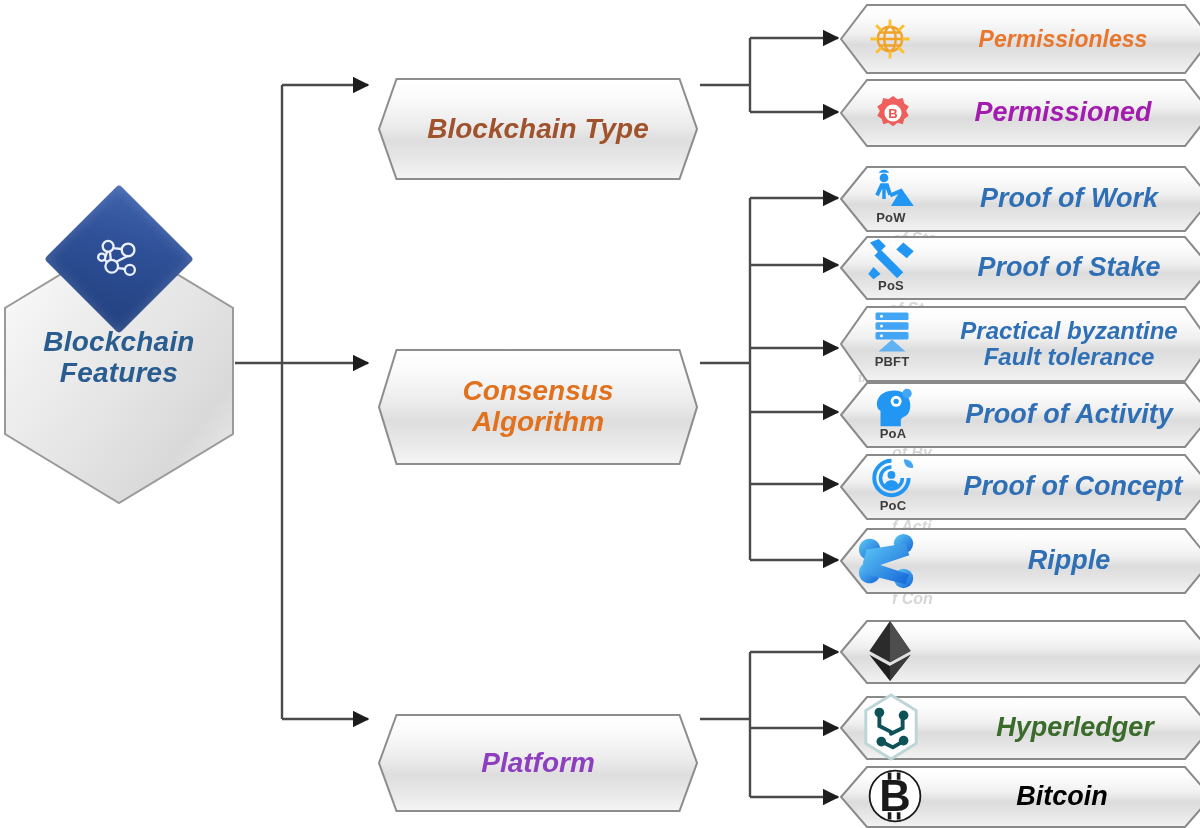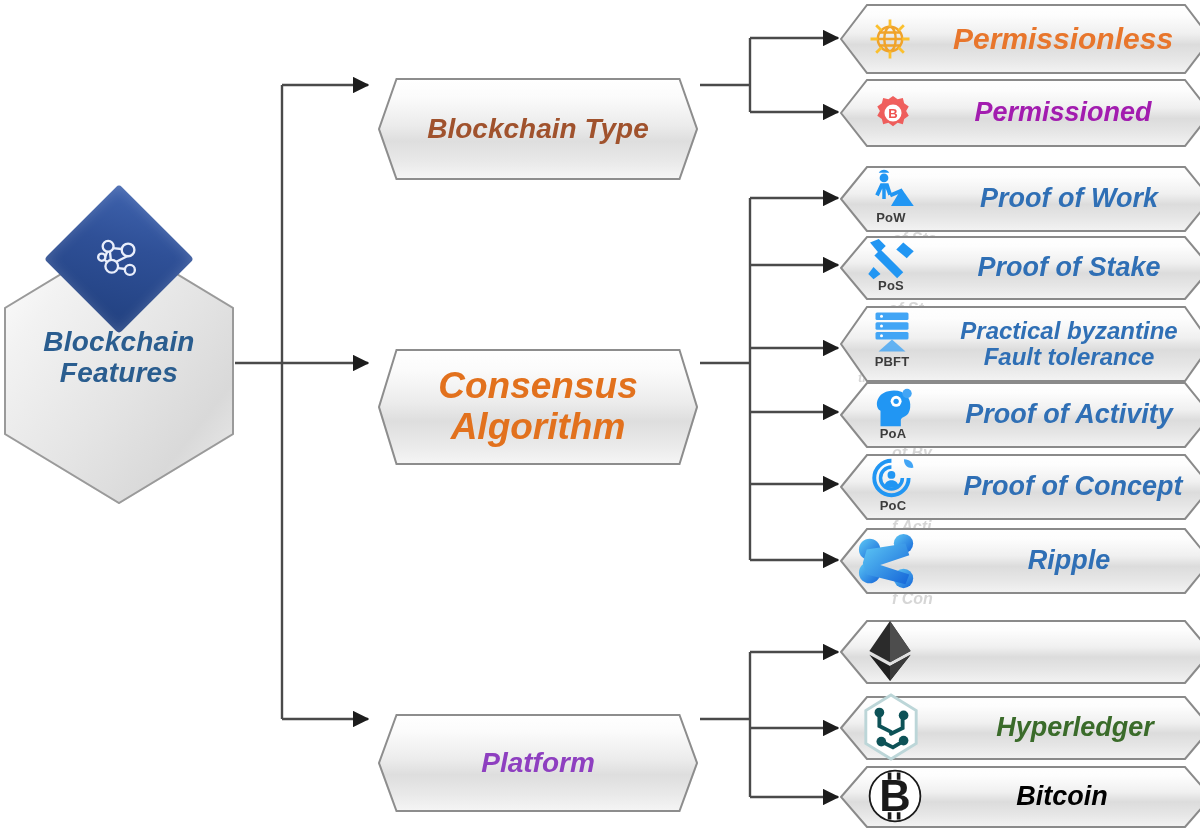--- a/index.html
+++ b/index.html
@@ -183,21 +183,21 @@
       <polygon points="1,51 18.5,1 301.5,1 319,51 301.5,101 18.5,101" fill="none" stroke="#8d8d8d" stroke-width="2"></polygon>
     </svg>
     <div class="txt" style="font-size:28px;color:#a0522d;">Blockchain Type</div>
   </div>
 
   <div class="mid" style="left:378px;top:305px;width:320px;height:116px;">
     <div class="shape"></div>
     <svg class="edge" viewBox="0 0 320 116" preserveAspectRatio="none">
       <polygon points="1,58 18.5,1 301.5,1 319,58 301.5,115 18.5,115" fill="none" stroke="#8d8d8d" stroke-width="2"></polygon>
     </svg>
-    <div class="txt" style="font-size:37px;color:#e2711d;">Consensus
+    <div class="txt" style="font-size:28px;color:#e2711d;">Consensus
 Algorithm</div>
   </div>
 
   <div class="mid" style="left:378px;top:670px;width:320px;height:98px;">
     <div class="shape"></div>
     <svg class="edge" viewBox="0 0 320 98" preserveAspectRatio="none">
       <polygon points="1,49 18.5,1 301.5,1 319,49 301.5,97 18.5,97" fill="none" stroke="#8d8d8d" stroke-width="2"></polygon>
     </svg>
     <div class="txt" style="font-size:28px;color:#8e3fc0;">Platform</div>
   </div>
@@ -210,21 +210,21 @@
     <div class="licon" style="left:22px;top:8px;width:56px;height:54px;">
       <svg width="52" height="52" viewBox="0 0 64 64">
         <g stroke="#f0a32a" stroke-width="3" fill="none">
           <circle cx="32" cy="32" r="15"></circle>
           <ellipse cx="32" cy="32" rx="7" ry="15"></ellipse>
           <path d="M17 32 H47 M19.5 24 H44.5 M19.5 40 H44.5"></path>
           <path d="M32 8 V17 M32 47 V56 M8 32 H17 M47 32 H56 M15 15 L21.5 21.5 M42.5 42.5 L49 49 M49 15 L42.5 21.5 M21.5 42.5 L15 49" stroke="#fbc02d" stroke-width="3.4"></path>
         </g>
       </svg>
     </div>
-    <div class="ltxt" style="left:96px;right:22px;font-size:30px;color:#e8762c;">Permissionless</div>
+    <div class="ltxt" style="left:96px;right:22px;font-size:23px;color:#e8762c;">Permissionless</div>
   </div>
 
   <div class="leaf" style="left:840px;top:79px;width:372px;height:68px;">
     <div class="shape"></div>
     <svg class="edge" viewBox="0 0 372 68" preserveAspectRatio="none">
       <polygon points="1,34 27,1 345,1 371,34 345,67 27,67" fill="none" stroke="#8a8a8a" stroke-width="2"></polygon>
     </svg>
     <div class="licon" style="left:30px;top:12px;width:46px;height:44px;">
       <svg width="42" height="42" viewBox="0 0 64 64">
         <g fill="#ef5350" opacity=".92">

